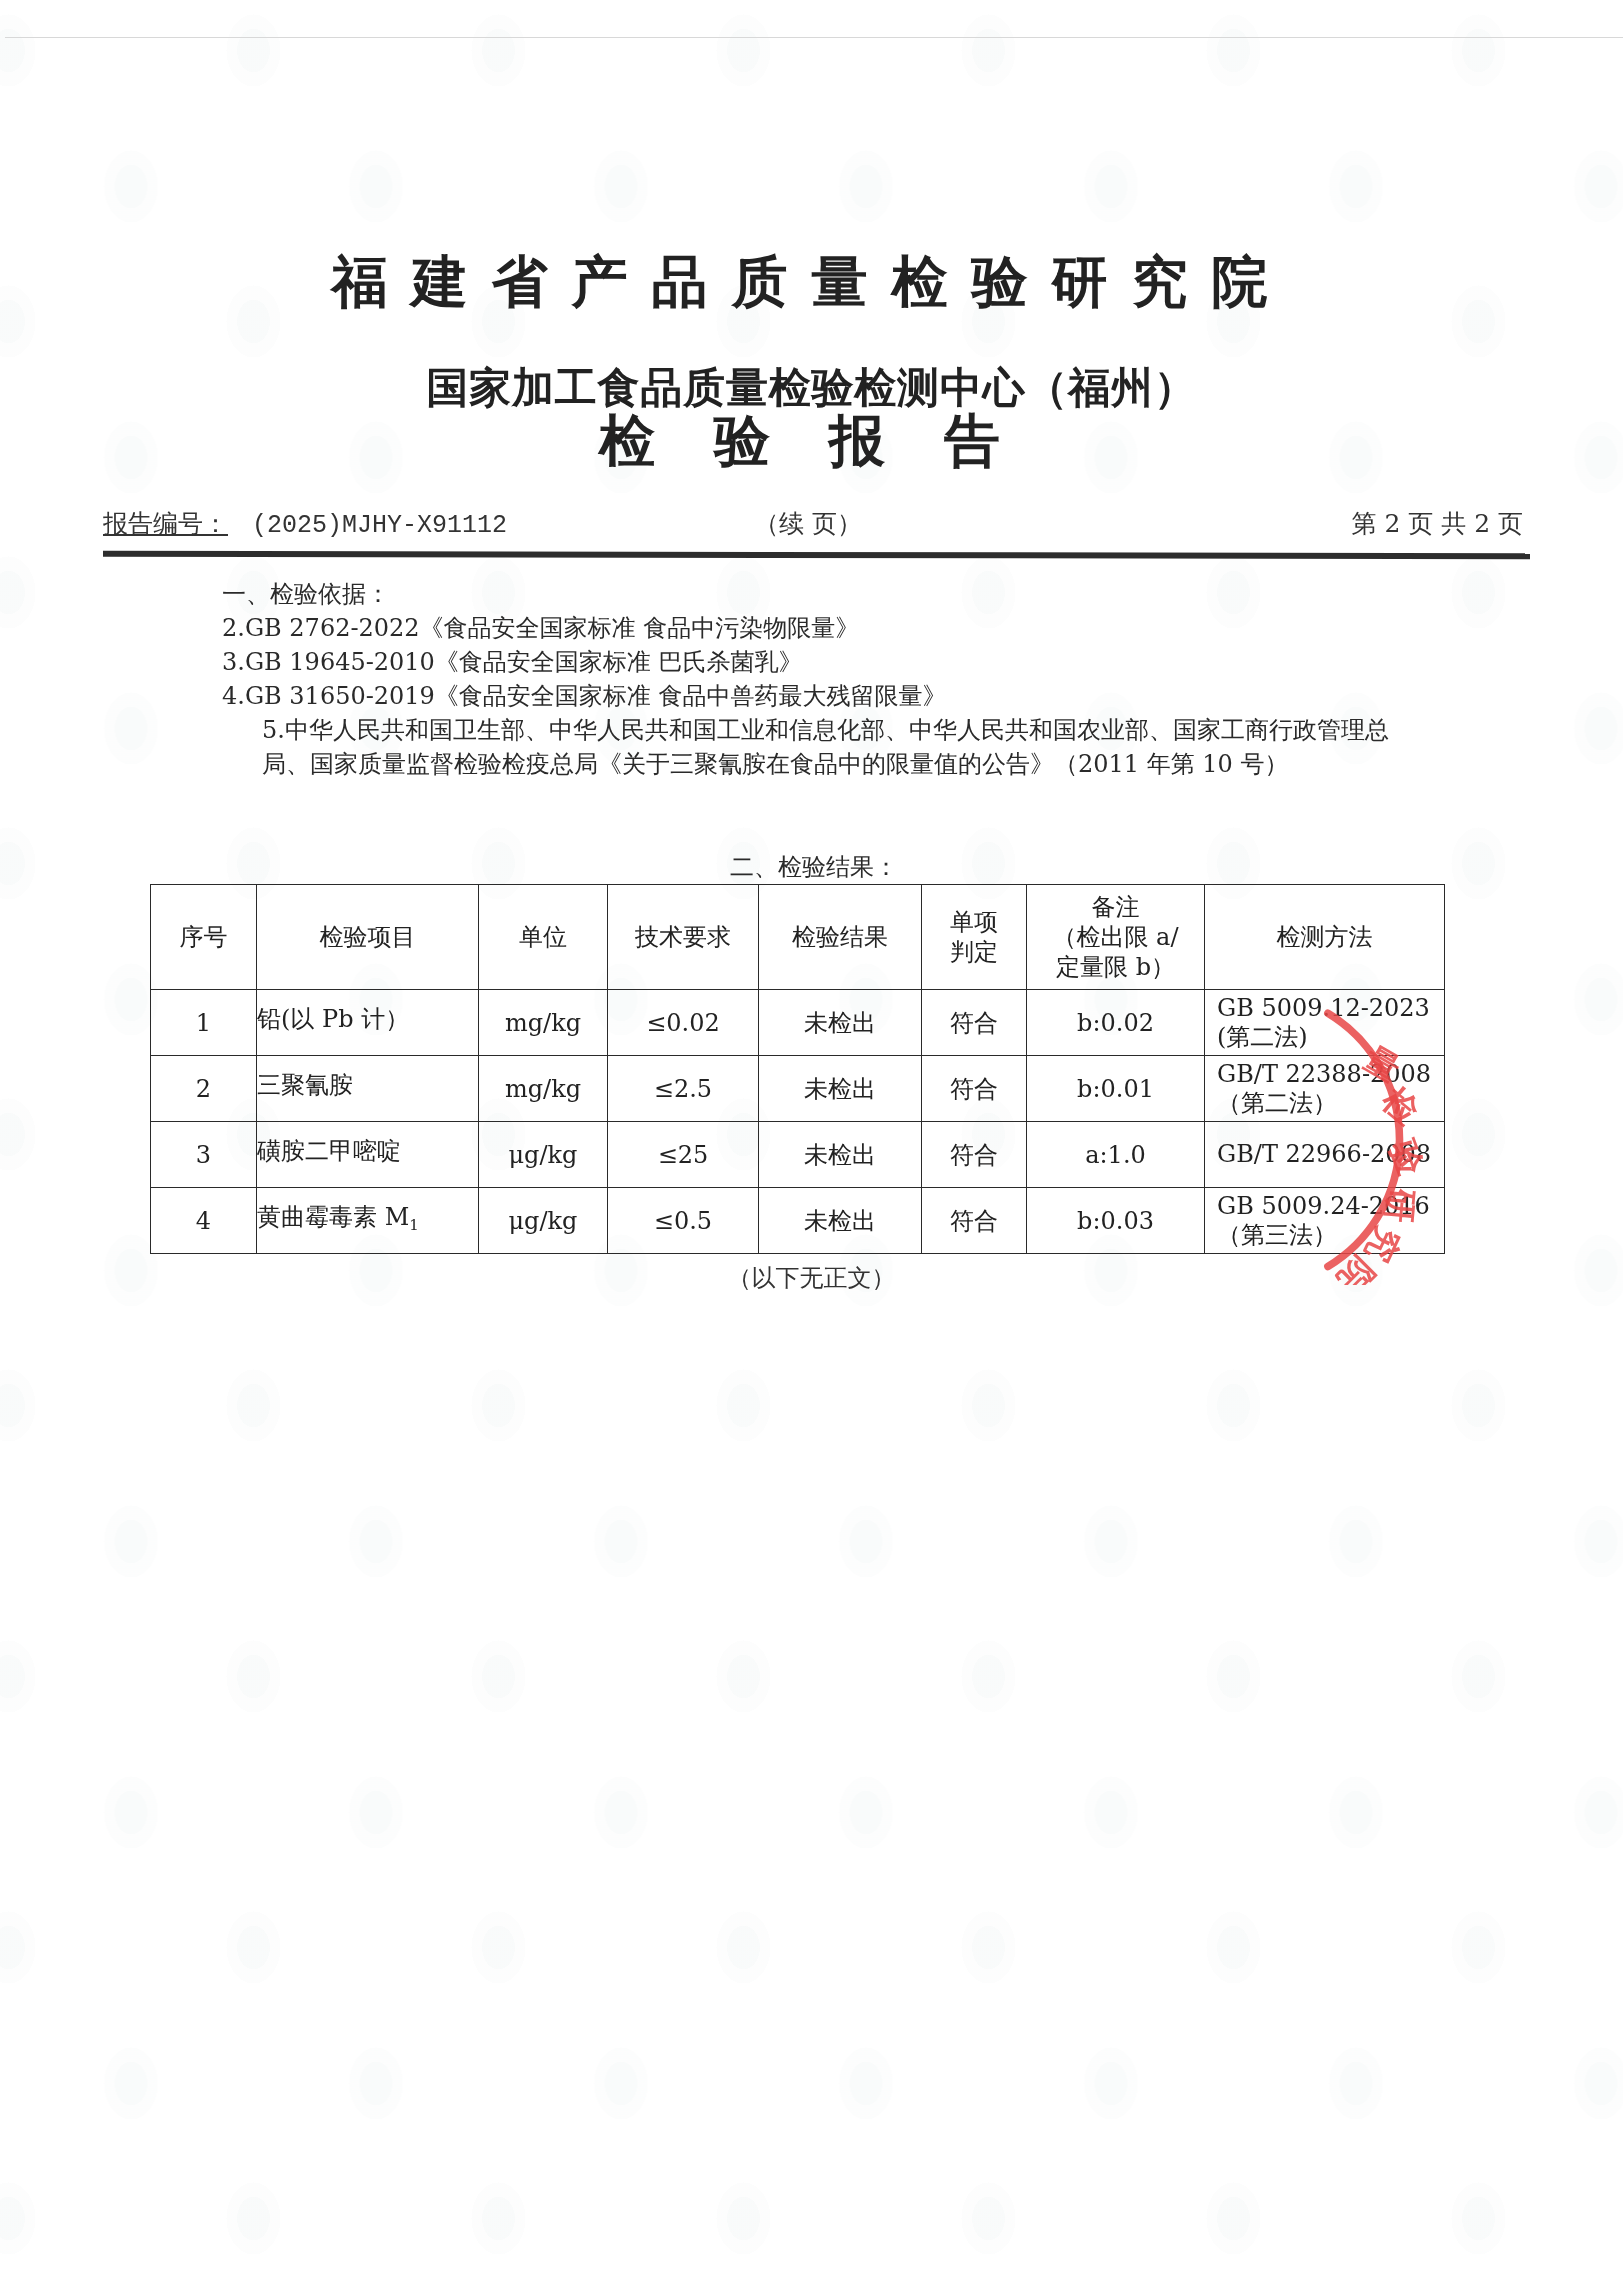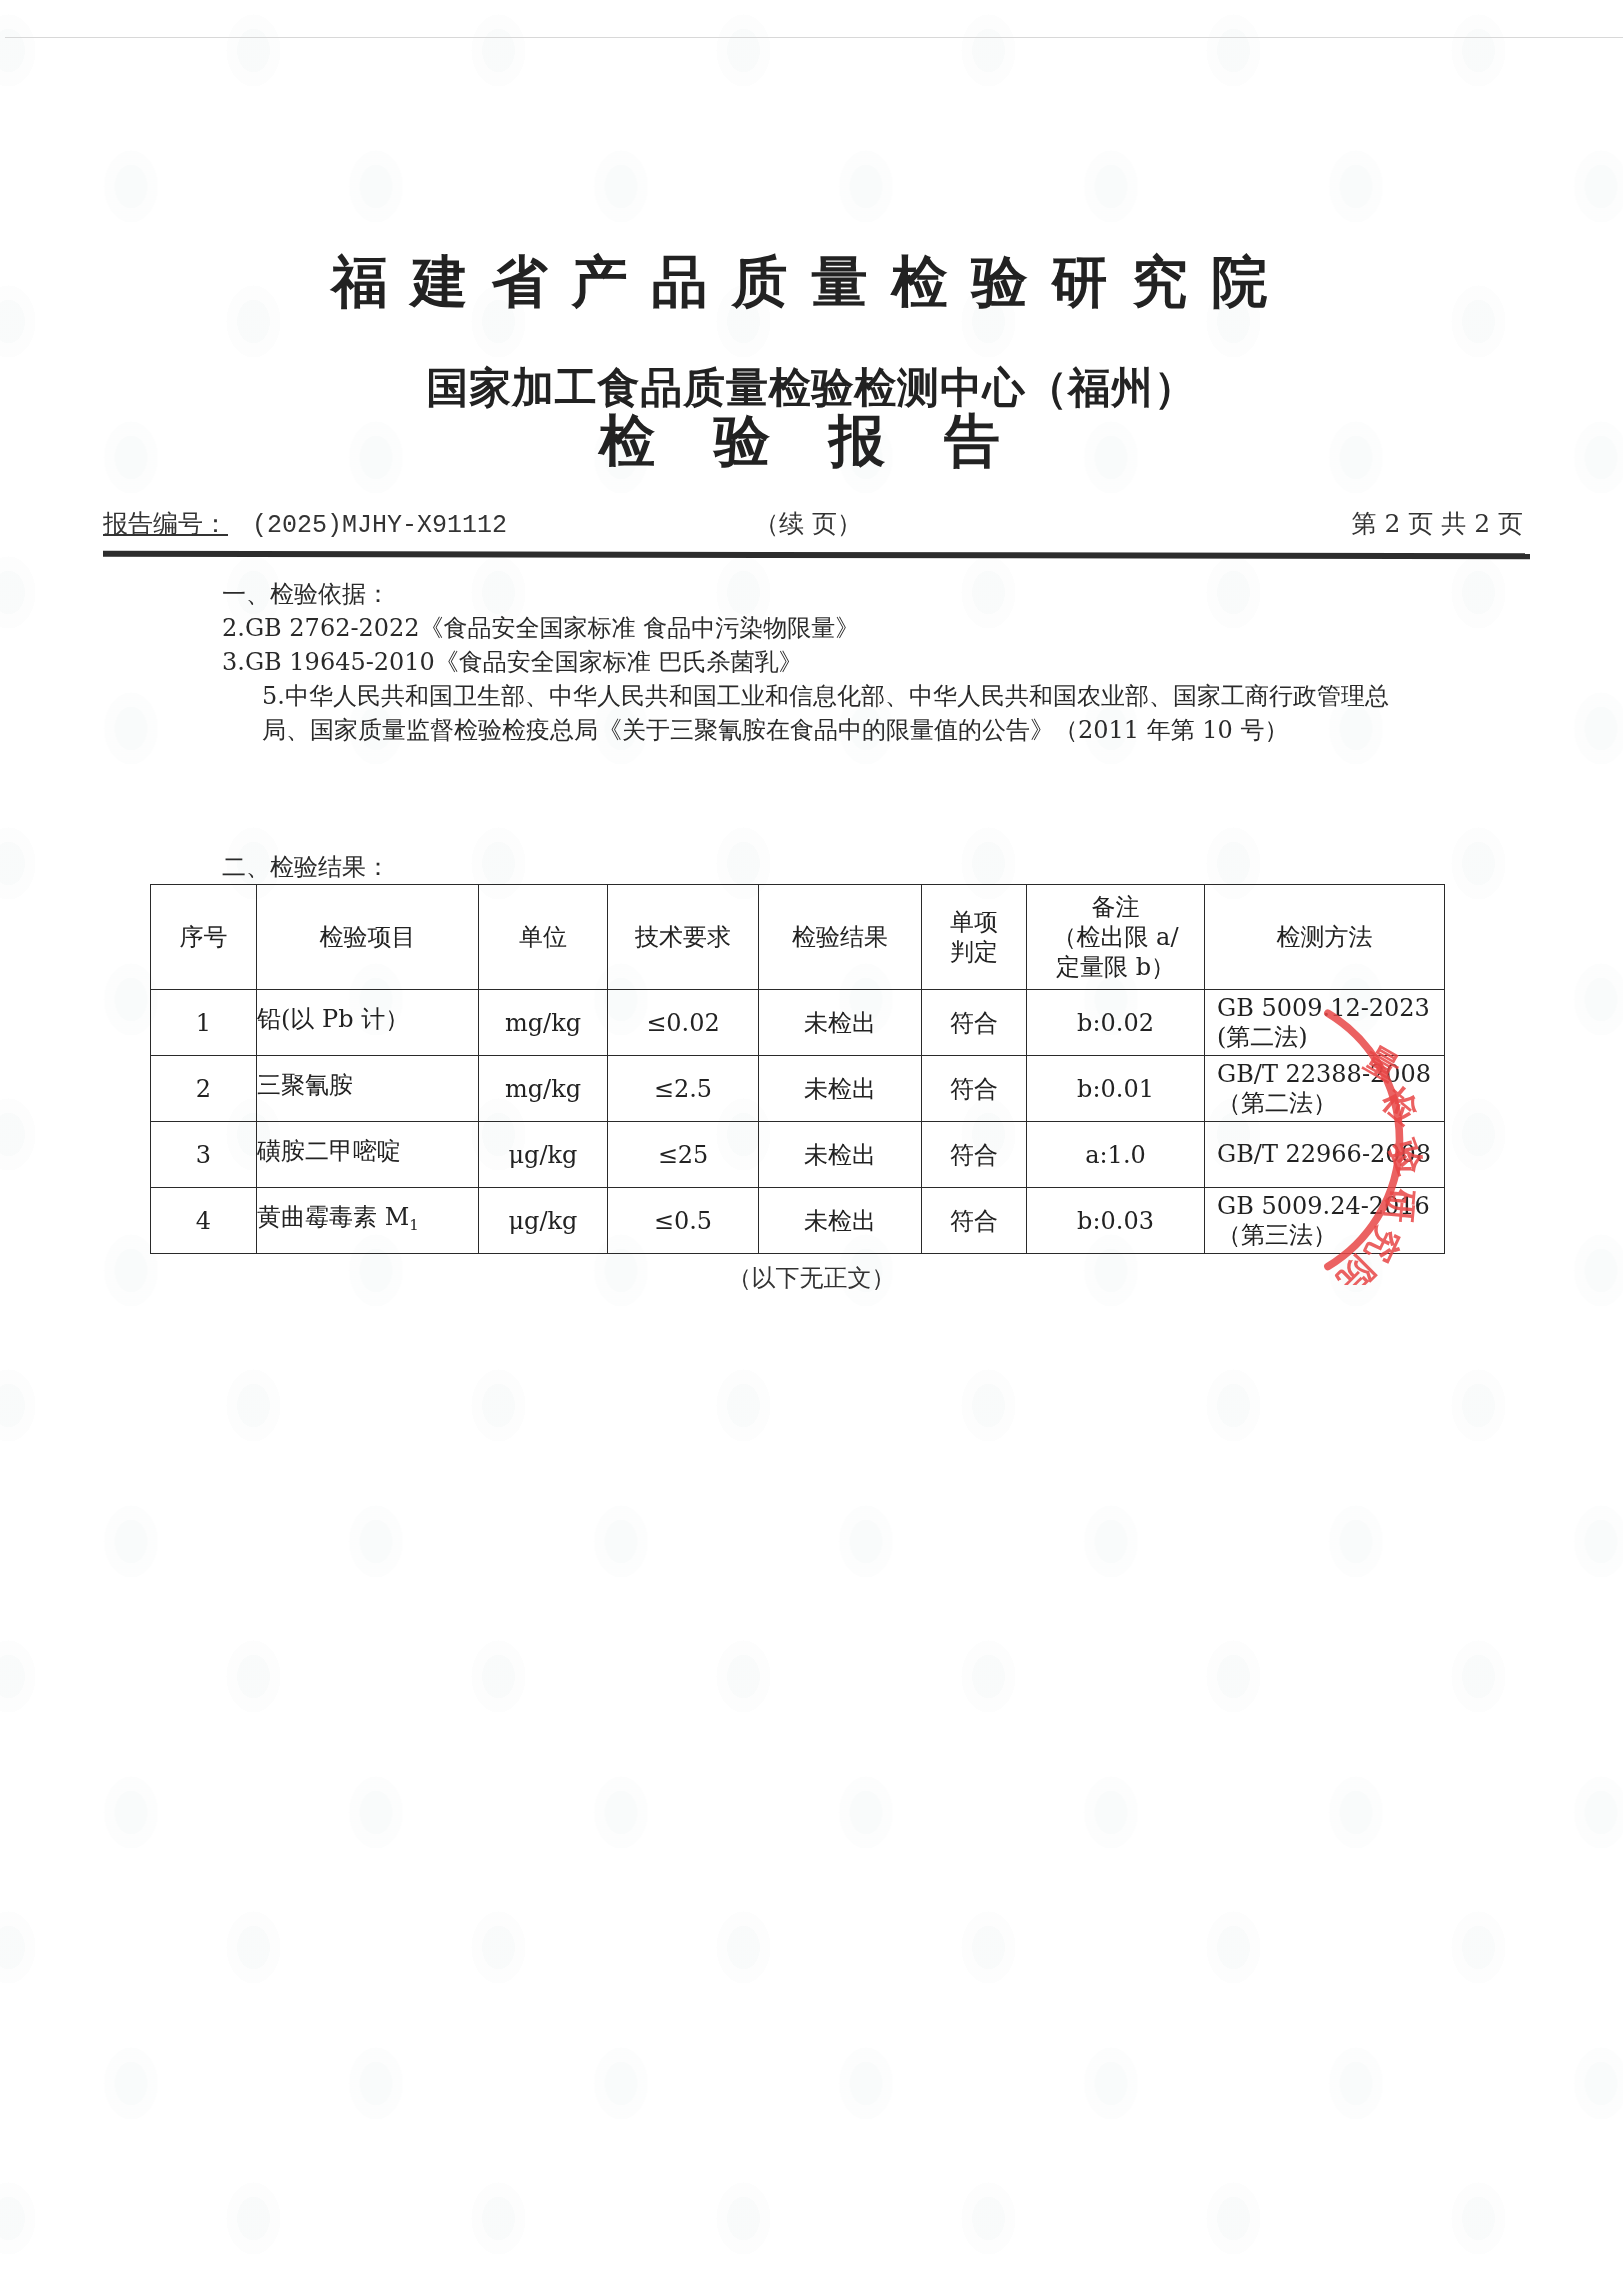--- a/index.html
+++ b/index.html
@@ -57,21 +57,21 @@
       position: absolute; left: 103px; top: 552px; width: 1427px; height: 6px;
       background: #2d2d2d; transform: skewY(0.1deg);
     }
     .section {
       position: absolute; left: 222px; width: 1184px;
       font-size: 24px; line-height: 34px; color: #2a2a2a;
     }
     .section .line { white-space: nowrap; }
     .section .wrap { white-space: normal; width: 1167px; margin-left: 40px; }
     .basis { top: 577px; }
-    .results-heading { top: 850px; }
+    .results-heading { top: 850px; text-align: center; }
 
     table.results {
       position: absolute; left: 150px; top: 884px;
       border-collapse: collapse; table-layout: fixed;
       font-size: 24px; color: #222;
     }
     table.results th, table.results td {
       border: 1.7px solid #2a2a2a; text-align: center; vertical-align: middle;
       font-weight: normal; padding: 0 3.4px; line-height: 30px;
     }
@@ -107,20 +107,21 @@
   </div>
   <div class="continued">（续 页）</div>
   <div class="page-info">第 2 页   共 2 页</div>
 </div>
 <div class="header-rule"></div>
 
 <div class="section basis">
   <div class="line">一、检验依据：</div>
   <div class="line">2.GB 2762-2022《食品安全国家标准  食品中污染物限量》</div>
   <div class="line">3.GB 19645-2010《食品安全国家标准  巴氏杀菌乳》</div>
+  <div class="line">4.GB 31650-2019《食品安全国家标准  食品中兽药最大残留限量》</div>
   <div class="wrap">5.中华人民共和国卫生部、中华人民共和国工业和信息化部、中华人民共和国农业部、国家工商行政管理总局、国家质量监督检验检疫总局《关于三聚氰胺在食品中的限量值的公告》（2011 年第 10 号）</div>
 </div>
 
 <div class="section results-heading">二、检验结果：</div>
 
 <table class="results">
   <colgroup>
     <col style="width:106px">
     <col style="width:222px">
     <col style="width:129px">

